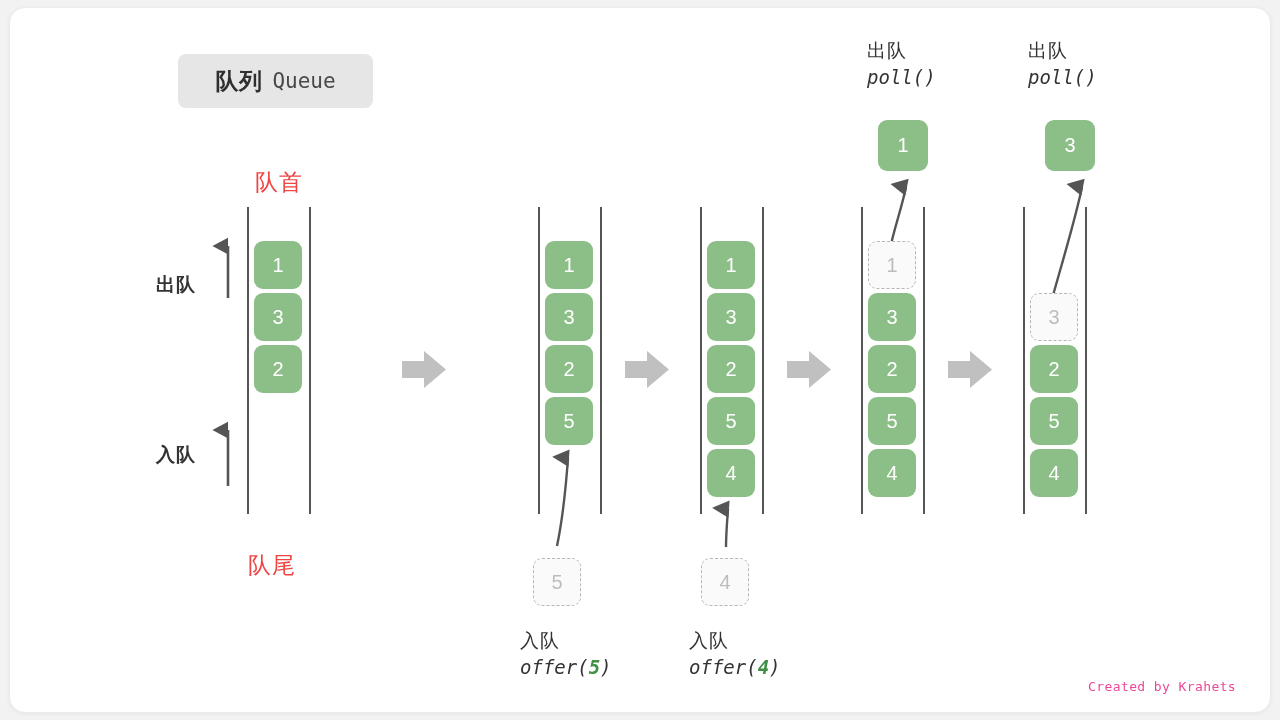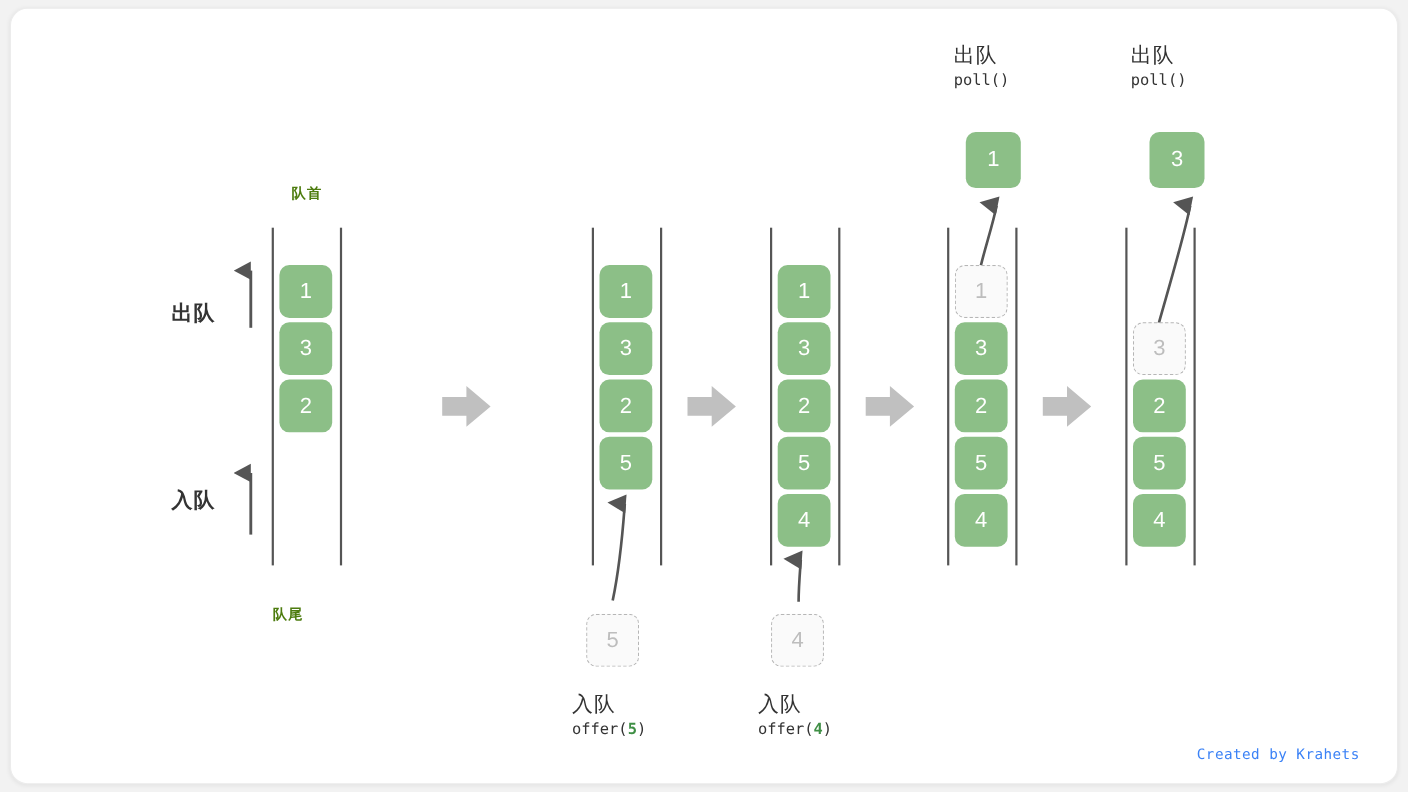--- a/index.html
+++ b/index.html
@@ -49,23 +49,23 @@
     letter-spacing: 0.5px;
   }
   #title-badge .en {
     font-family: "DejaVu Sans Mono", "Liberation Mono", monospace;
     font-size: 21px;
     color: #494949;
   }
 
   
   .cap {
-    font-size: 13px;
-    font-weight: bold;
-    color: #4d7c0f;
+    font-size: 23px;
+    font-weight: normal;
+    color: #ef4444;
     letter-spacing: 1px;
     white-space: nowrap;
   }
   #cap-head { left: 238px; top: 159px; width: 62px; text-align: center; }
   #cap-tail { left: 238px; top: 542px; width: 62px; }
 
   
   .side-label {
     font-size: 19px;
     font-weight: bold;
@@ -135,42 +135,47 @@
     line-height: 1.38;
   }
   .opcap .cn {
     font-size: 19px;
     color: #333333;
     display: block;
     letter-spacing: 1px;
   }
   .opcap .code {
     font-family: "DejaVu Sans Mono", "Liberation Mono", monospace;
-    font-size: 14px;
+    font-size: 19px;
     color: #333333;
     display: block;
+    font-style: italic;
   }
   .opcap .code .arg { color: #3f8f45; font-weight: bold; }
 
   
   #credit {
     left: 1078px; top: 671px;
     font-family: "DejaVu Sans Mono", "Liberation Mono", monospace;
     font-size: 13px;
-    color: #3b82f6;
+    color: #ec4899;
     letter-spacing: 0.4px;
   }
   svg { display: block; overflow: visible; }
 </style>
 </head>
 <body>
 
 <div id="stage">
   <div id="card">
 
+    <div class="abs" id="title-badge">
+      <span class="cn">队列</span>
+      <span class="en">Queue</span>
+    </div>
 
     <div class="abs cap" id="cap-head">队首</div>
     <div class="abs cap" id="cap-tail">队尾</div>
 
     <div class="abs side-label" id="lbl-dequeue">出队</div>
     <div class="abs side-label" id="lbl-enqueue">入队</div>
 
     <svg class="abs" style="left:204px; top:228px;" width="32" height="70">
       <defs>
         <marker id="mk-up" markerWidth="7" markerHeight="7" refX="3.2" refY="6" orient="auto">

